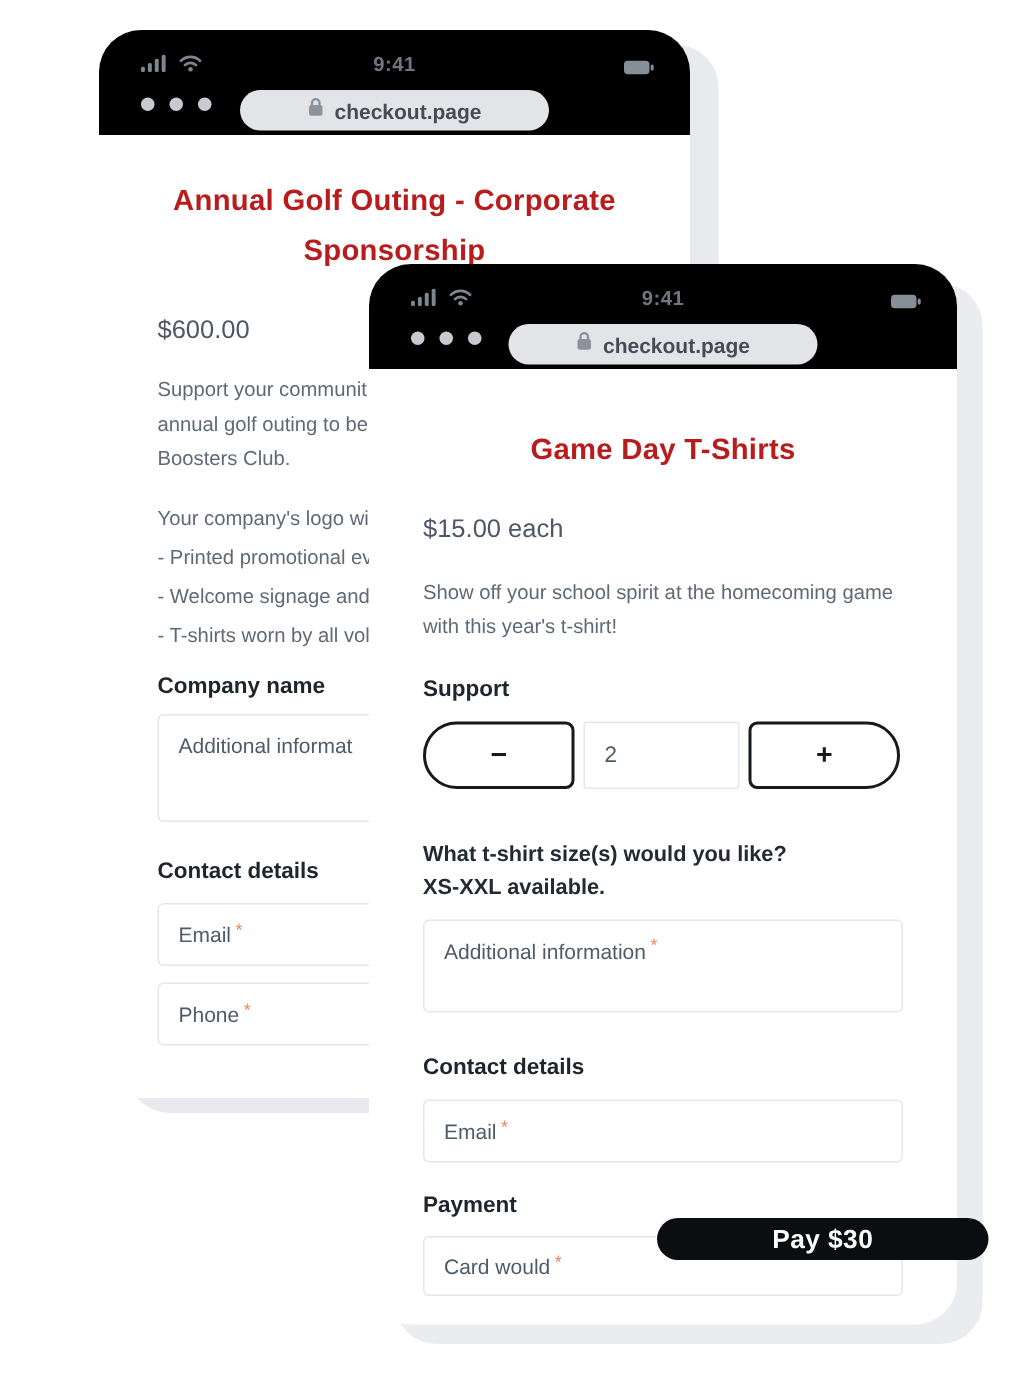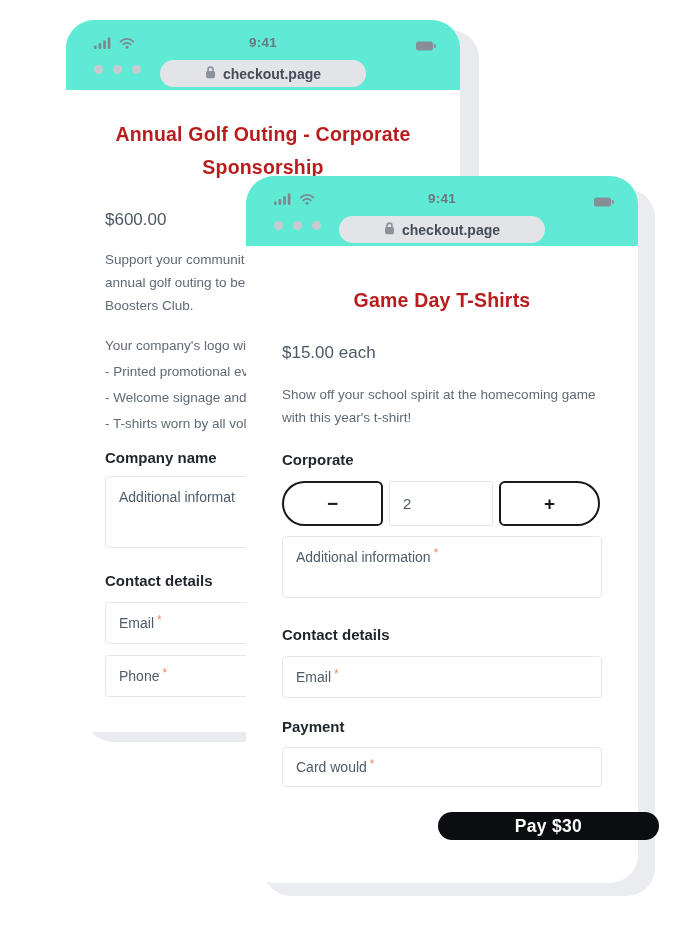--- a/index.html
+++ b/index.html
@@ -5,21 +5,21 @@
   html,body{margin:0;padding:0;}
   body{
     width:675px;height:927px;position:relative;overflow:hidden;
     background:#ffffff;font-family:"Liberation Sans",sans-serif;
     -webkit-font-smoothing:antialiased;
   }
   .phone{position:absolute;background:#ffffff;border-radius:28px;}
   .phone-back{left:66px;top:20px;width:394px;height:712px;box-shadow:19px 10px 0 #e8eaed;z-index:1;}
   .phone-front{left:246px;top:176px;width:392px;height:707px;box-shadow:17px 13px 0 #eaecef;z-index:3;}
 
-  .phone-header{position:relative;height:70px;background:#5eead4;border-radius:28px 28px 0 0;}
+  .phone-header{position:relative;height:70px;background:#000000;border-radius:28px 28px 0 0;}
   .status-left{position:absolute;left:28px;top:15px;display:flex;gap:8px;align-items:flex-end;}
   .time{position:absolute;top:15px;left:0;right:0;text-align:center;font-size:13.5px;color:#6e7681;font-weight:600;letter-spacing:.3px;}
   .battery{position:absolute;right:24px;top:17px;}
   .dots{position:absolute;left:28px;top:45px;display:flex;gap:10px;}
   .dot{width:9px;height:9px;border-radius:50%;background:#c7cbd1;}
   .url-pill{position:absolute;top:40px;left:50%;transform:translateX(-50%);
     width:206px;height:27px;border-radius:14px;background:#e2e4e8;
     display:flex;align-items:center;justify-content:center;gap:7px;}
   .url-text{font-size:14px;color:#454c55;font-weight:700;}
 
@@ -179,26 +179,30 @@
       <span class="url-text">checkout.page</span>
     </div>
   </div>
   <div class="content-f">
     <div class="h1 f-title">Game Day T-Shirts</div>
     <div class="price f-price">$15.00 each</div>
     <div class="desc f-desc">
       <div>Show off your school spirit at the homecoming game</div>
       <div>with this year's t-shirt!</div>
     </div>
-    <div class="h2 f-qlabel">Corporate</div>
+    <div class="h2 f-qlabel">Support</div>
     <div class="stepper f-stepper">
       <div class="btn-step minus">−</div>
       <div class="qty">2</div>
       <div class="btn-step plus">+</div>
     </div>
+    <div class="size-q f-sizeq">
+      <div>What t-shirt size(s) would you like?</div>
+      <div>XS-XXL available.</div>
+    </div>
     <div class="field textarea ta-f f-ta">
       <span>Additional information</span>
       <span class="req">*</span>
     </div>
     <div class="h2 f-contact">Contact details</div>
     <div class="field f-email">
       <span>Email</span>
       <span class="req">*</span>
     </div>
     <div class="h2 f-payment">Payment</div>

